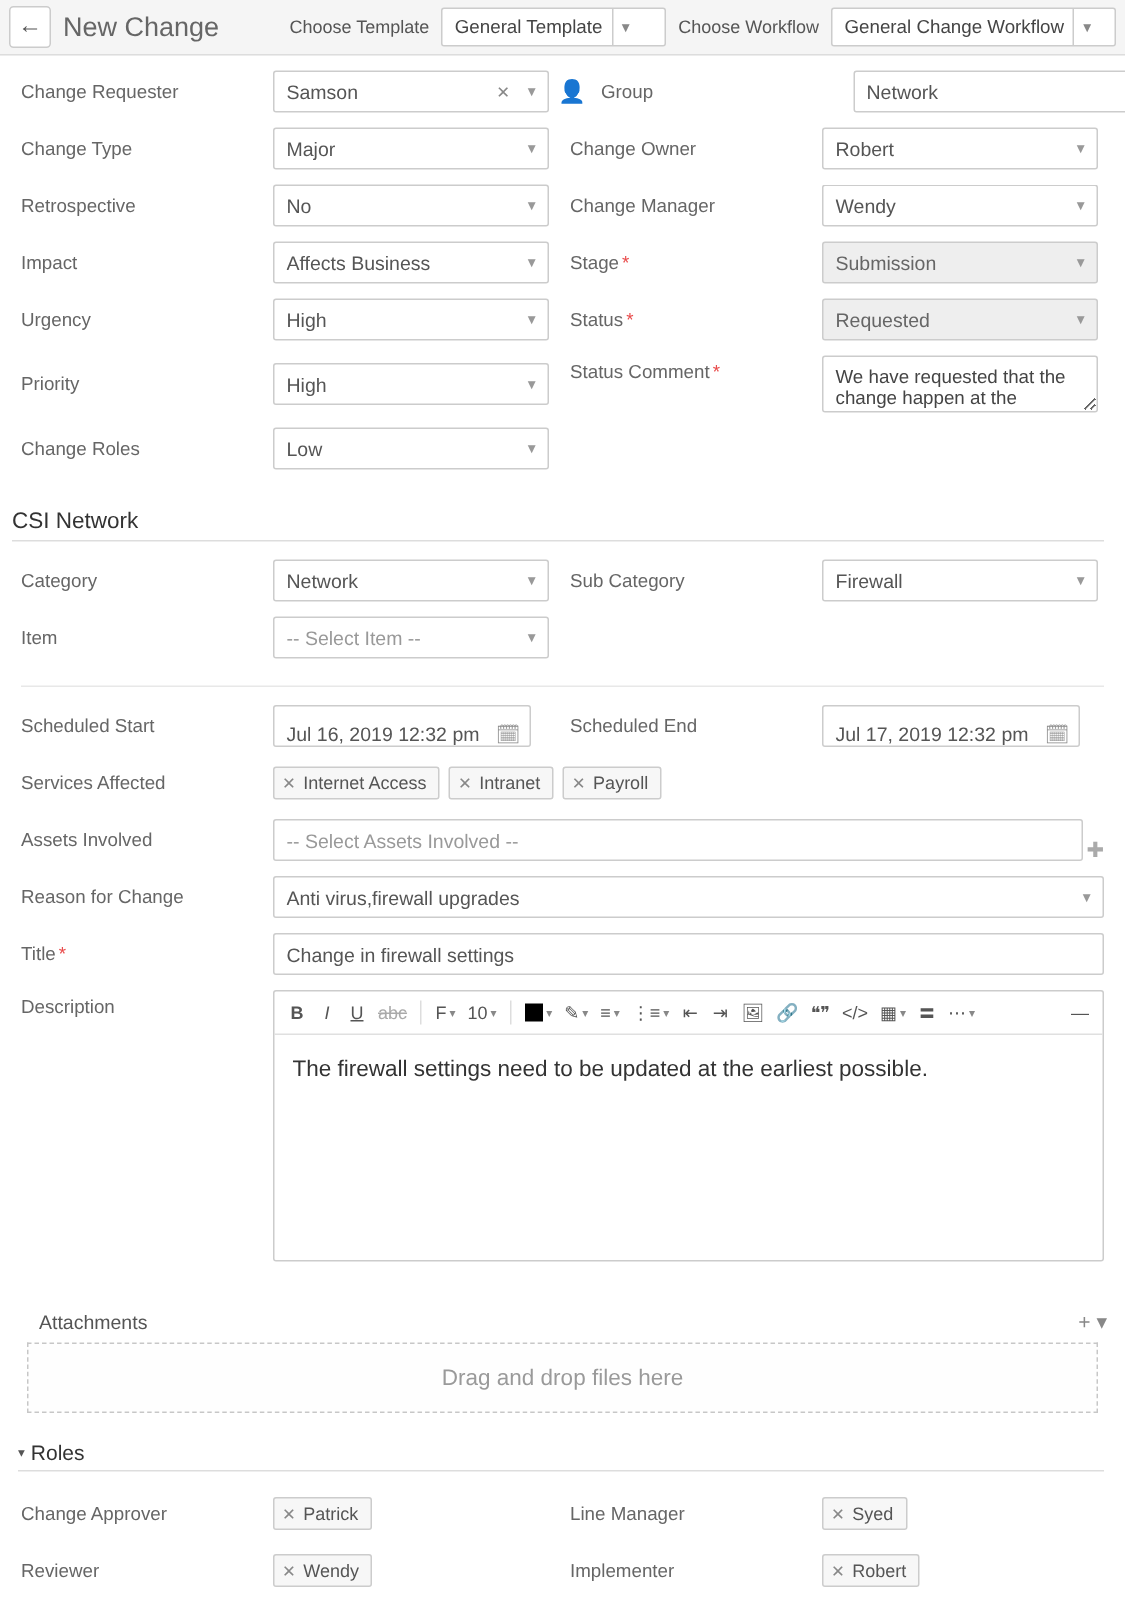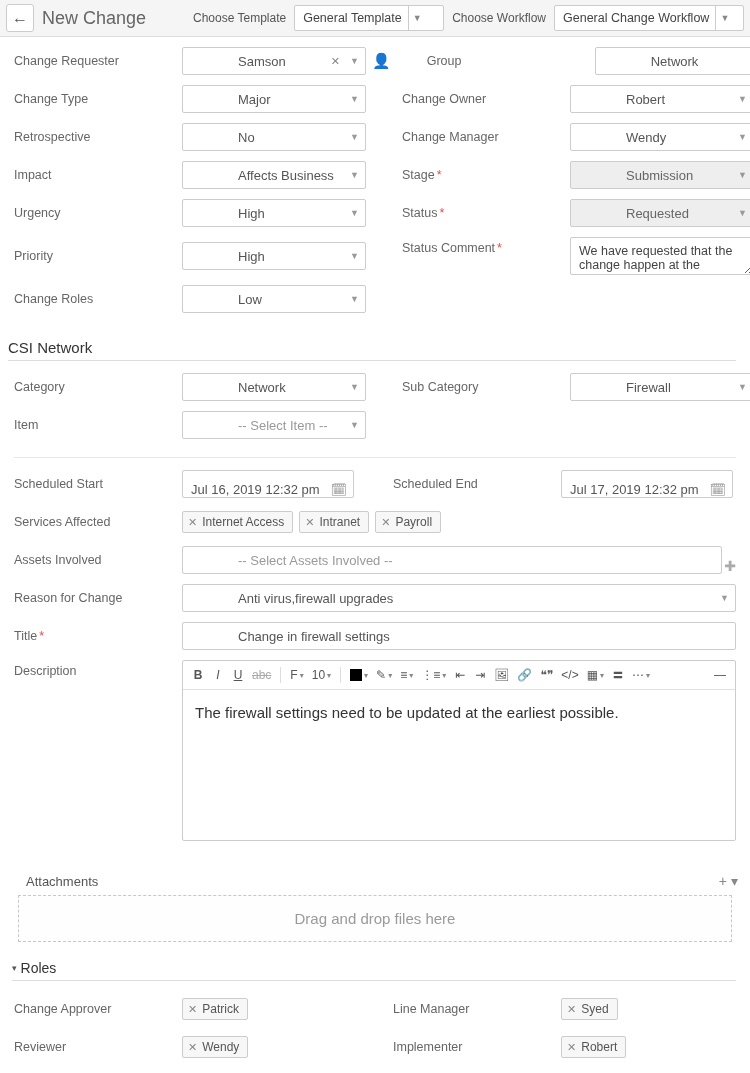--- a/index.html
+++ b/index.html
@@ -55,21 +55,21 @@
     display: flex; align-items: center; justify-content: center;
     margin-left: 6px;
     color: #888;
     font-size: 9px;
   }
   .form-area {
     padding: 10px 14px 4px 14px;
   }
   .row {
     display: flex;
-    gap: 36px;
+    gap: 10px;
   }
   .col {
     flex: 1;
     display: flex;
     align-items: center;
     margin-bottom: 10px;
     min-height: 28px;
   }
   .label {
     width: 168px;
@@ -88,21 +88,21 @@
     height: 28px;
     background: #fff;
     padding: 0 6px 0 8px;
     font-size: 13px;
     color: #555;
     cursor: pointer;
     position: relative;
   }
   .select-box.half, .input-box.half { width: 184px; }
   .select-box.full, .input-box.full { width: 100%; }
-  .select-box .val, .input-box .val { flex: 1; white-space: nowrap; overflow: hidden; margin-left: 47px; }
+  .select-box .val, .input-box .val { flex: 1; white-space: nowrap; overflow: hidden; }
   .select-box .caret {
     color: #999;
     font-size: 9px;
     margin-left: 4px;
   }
   .select-box.disabled, .input-box.disabled {
     background: #eee;
     color: #666;
   }
   .placeholder { color: #999; }

